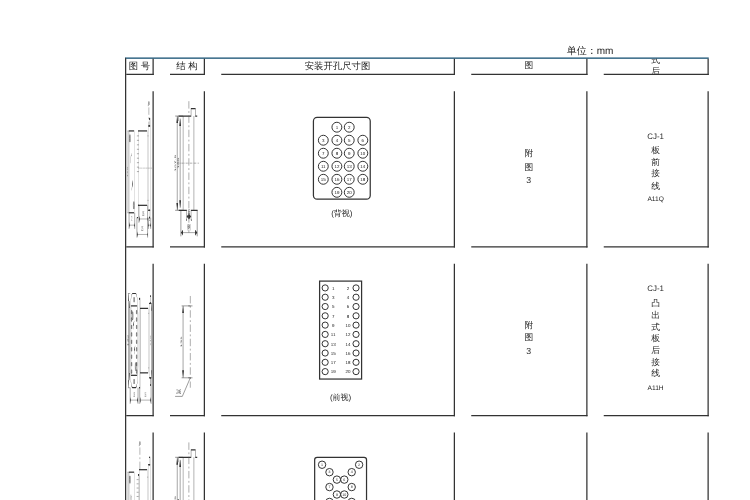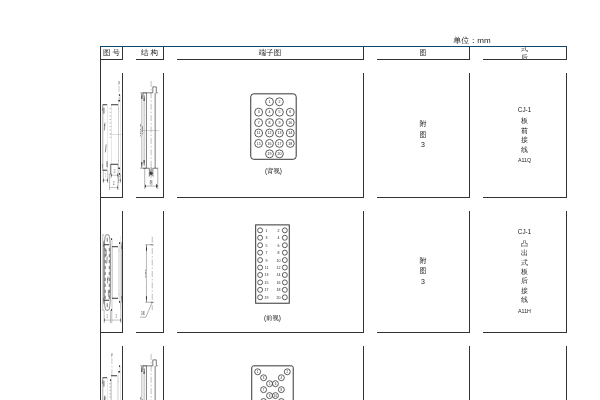--- a/index.html
+++ b/index.html
@@ -35,21 +35,21 @@
 </head>
 <body>
 
 <div class="page">
   <div class="unit">单位：mm</div>
 
   <div class="tbl">
 
     <div class="cell hc">图 号</div>
     <div class="cell hc">结 构</div>
-    <div class="cell hc">端子图</div>
+    <div class="cell hc">安装开孔尺寸图</div>
 
     <div class="cell fig">
       <div>附</div>
       <div>图</div>
       <div>3</div>
     </div>
     <div class="cell struct">
       <div class="model">CJ-1</div>
       <div>嵌</div>
       <div>入</div>

